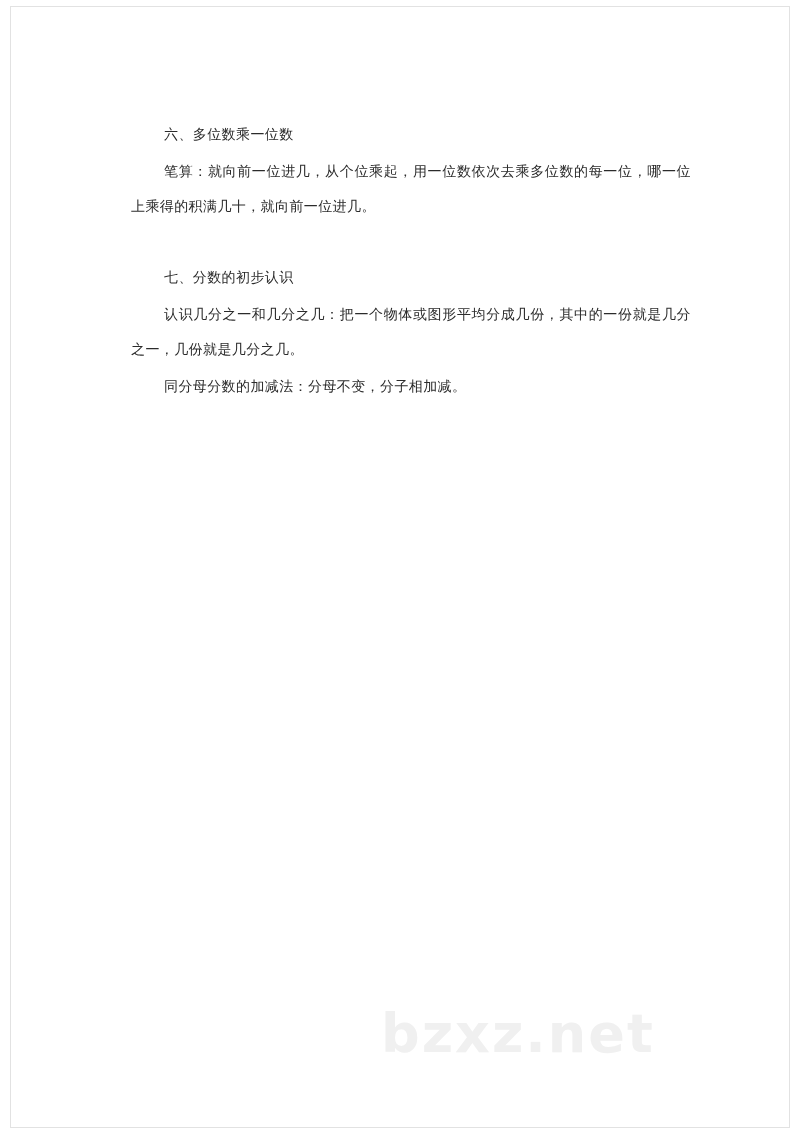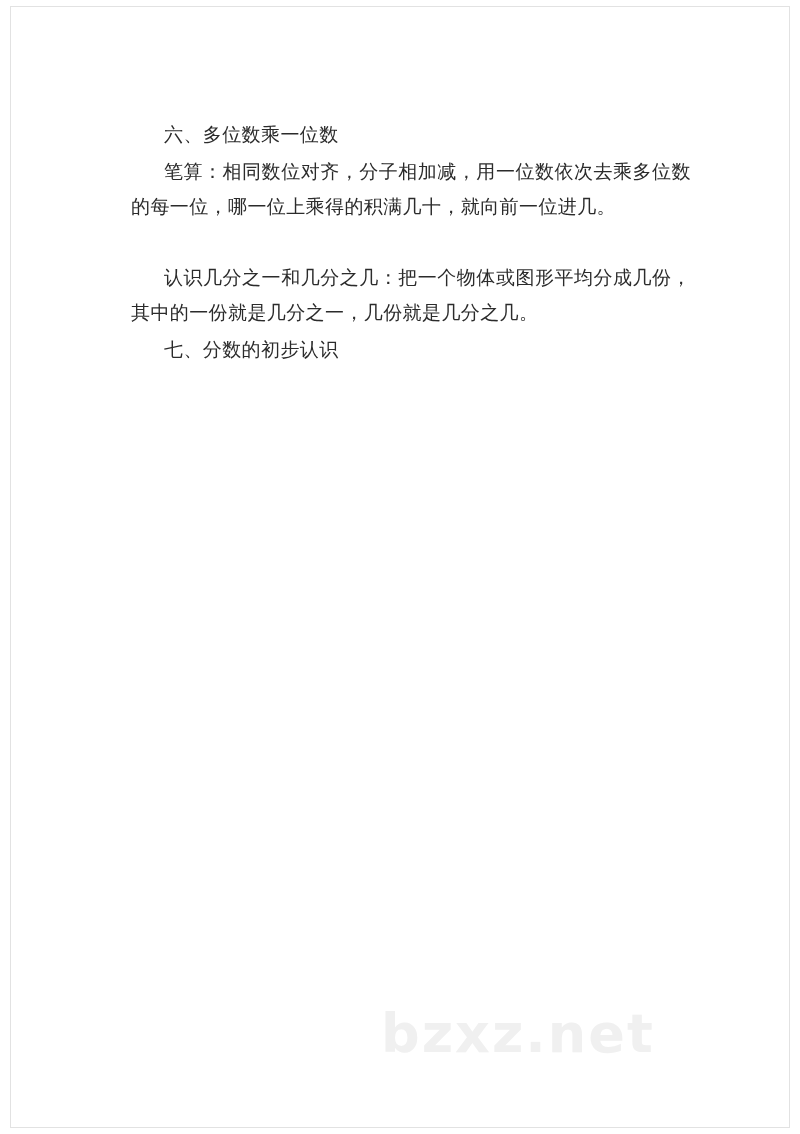--- a/index.html
+++ b/index.html
@@ -26,21 +26,21 @@
     overflow: hidden;
   }
   .content {
     position: absolute;
     left: 120px;
     top: 110px;
     width: 560px;
   }
   .para {
     margin: 0 0 2px 0;
-    font-size: 19px;
+    font-size: 14px;
     line-height: 35px;
     color: #2b2b2b;
     text-indent: 33px;
     text-align: justify;
     letter-spacing: 0.4px;
     font-family: "DejaVu Serif", "Liberation Serif", serif;
   }
   .section-head {
     margin-top: 0;
   }
@@ -62,27 +62,28 @@
 </head>
 <body>
 
 <div class="page">
 
   <div class="content">
 
     <p class="para section-head">六、多位数乘一位数</p>
 
 
-    <p class="para">笔算：相同数位对齐，分子相加减，用一位数依次去乘多位数的每一位，哪一位上乘得的积满几十，就向前一位进几。</p>
+    <p class="para">笔算：就向前一位进几，从个位乘起，用一位数依次去乘多位数的每一位，哪一位上乘得的积满几十，就向前一位进几。</p>
 
     <div class="gap"></div>
 
+    <p class="para section-head">七、分数的初步认识</p>
+
     <p class="para">认识几分之一和几分之几：把一个物体或图形平均分成几份，其中的一份就是几分之一，几份就是几分之几。</p>
 
-    <p class="para section-head">七、分数的初步认识</p>
 
-
+    <p class="para">同分母分数的加减法：分母不变，分子相加减。</p>
 
   </div>
 
   <div class="watermark">bzxz.net</div>
 
 </div>
 
 </body></html>

